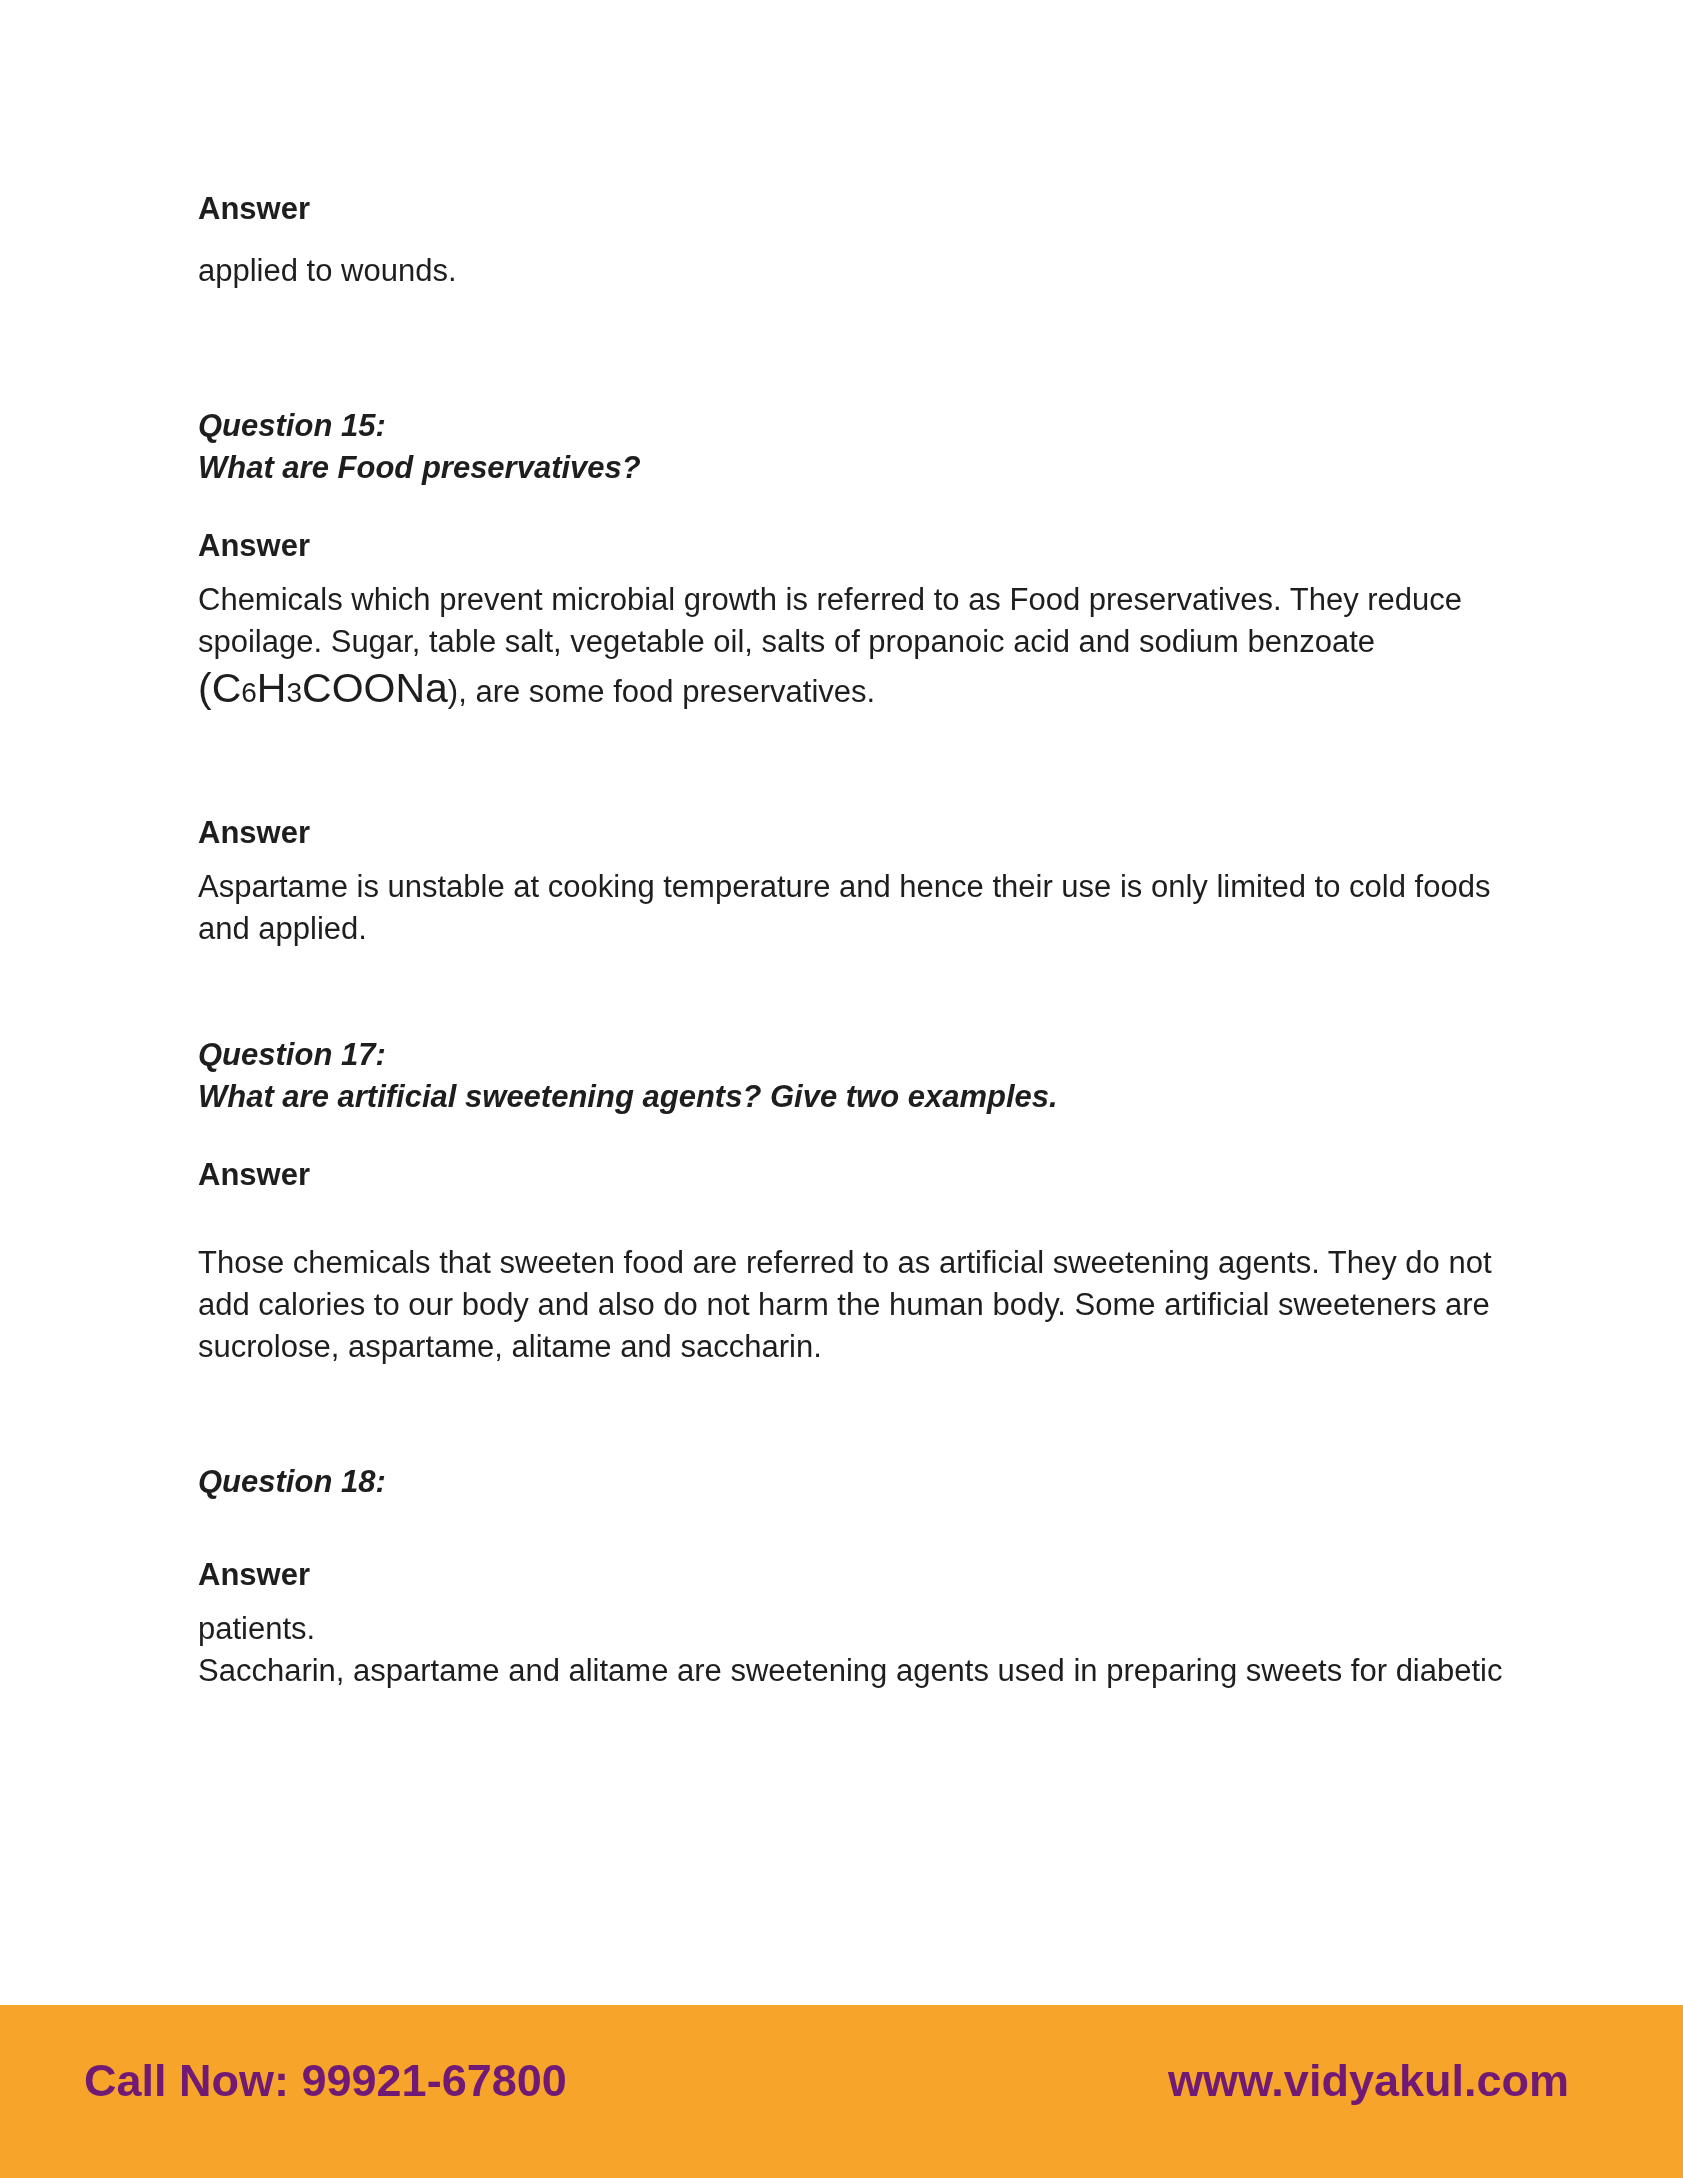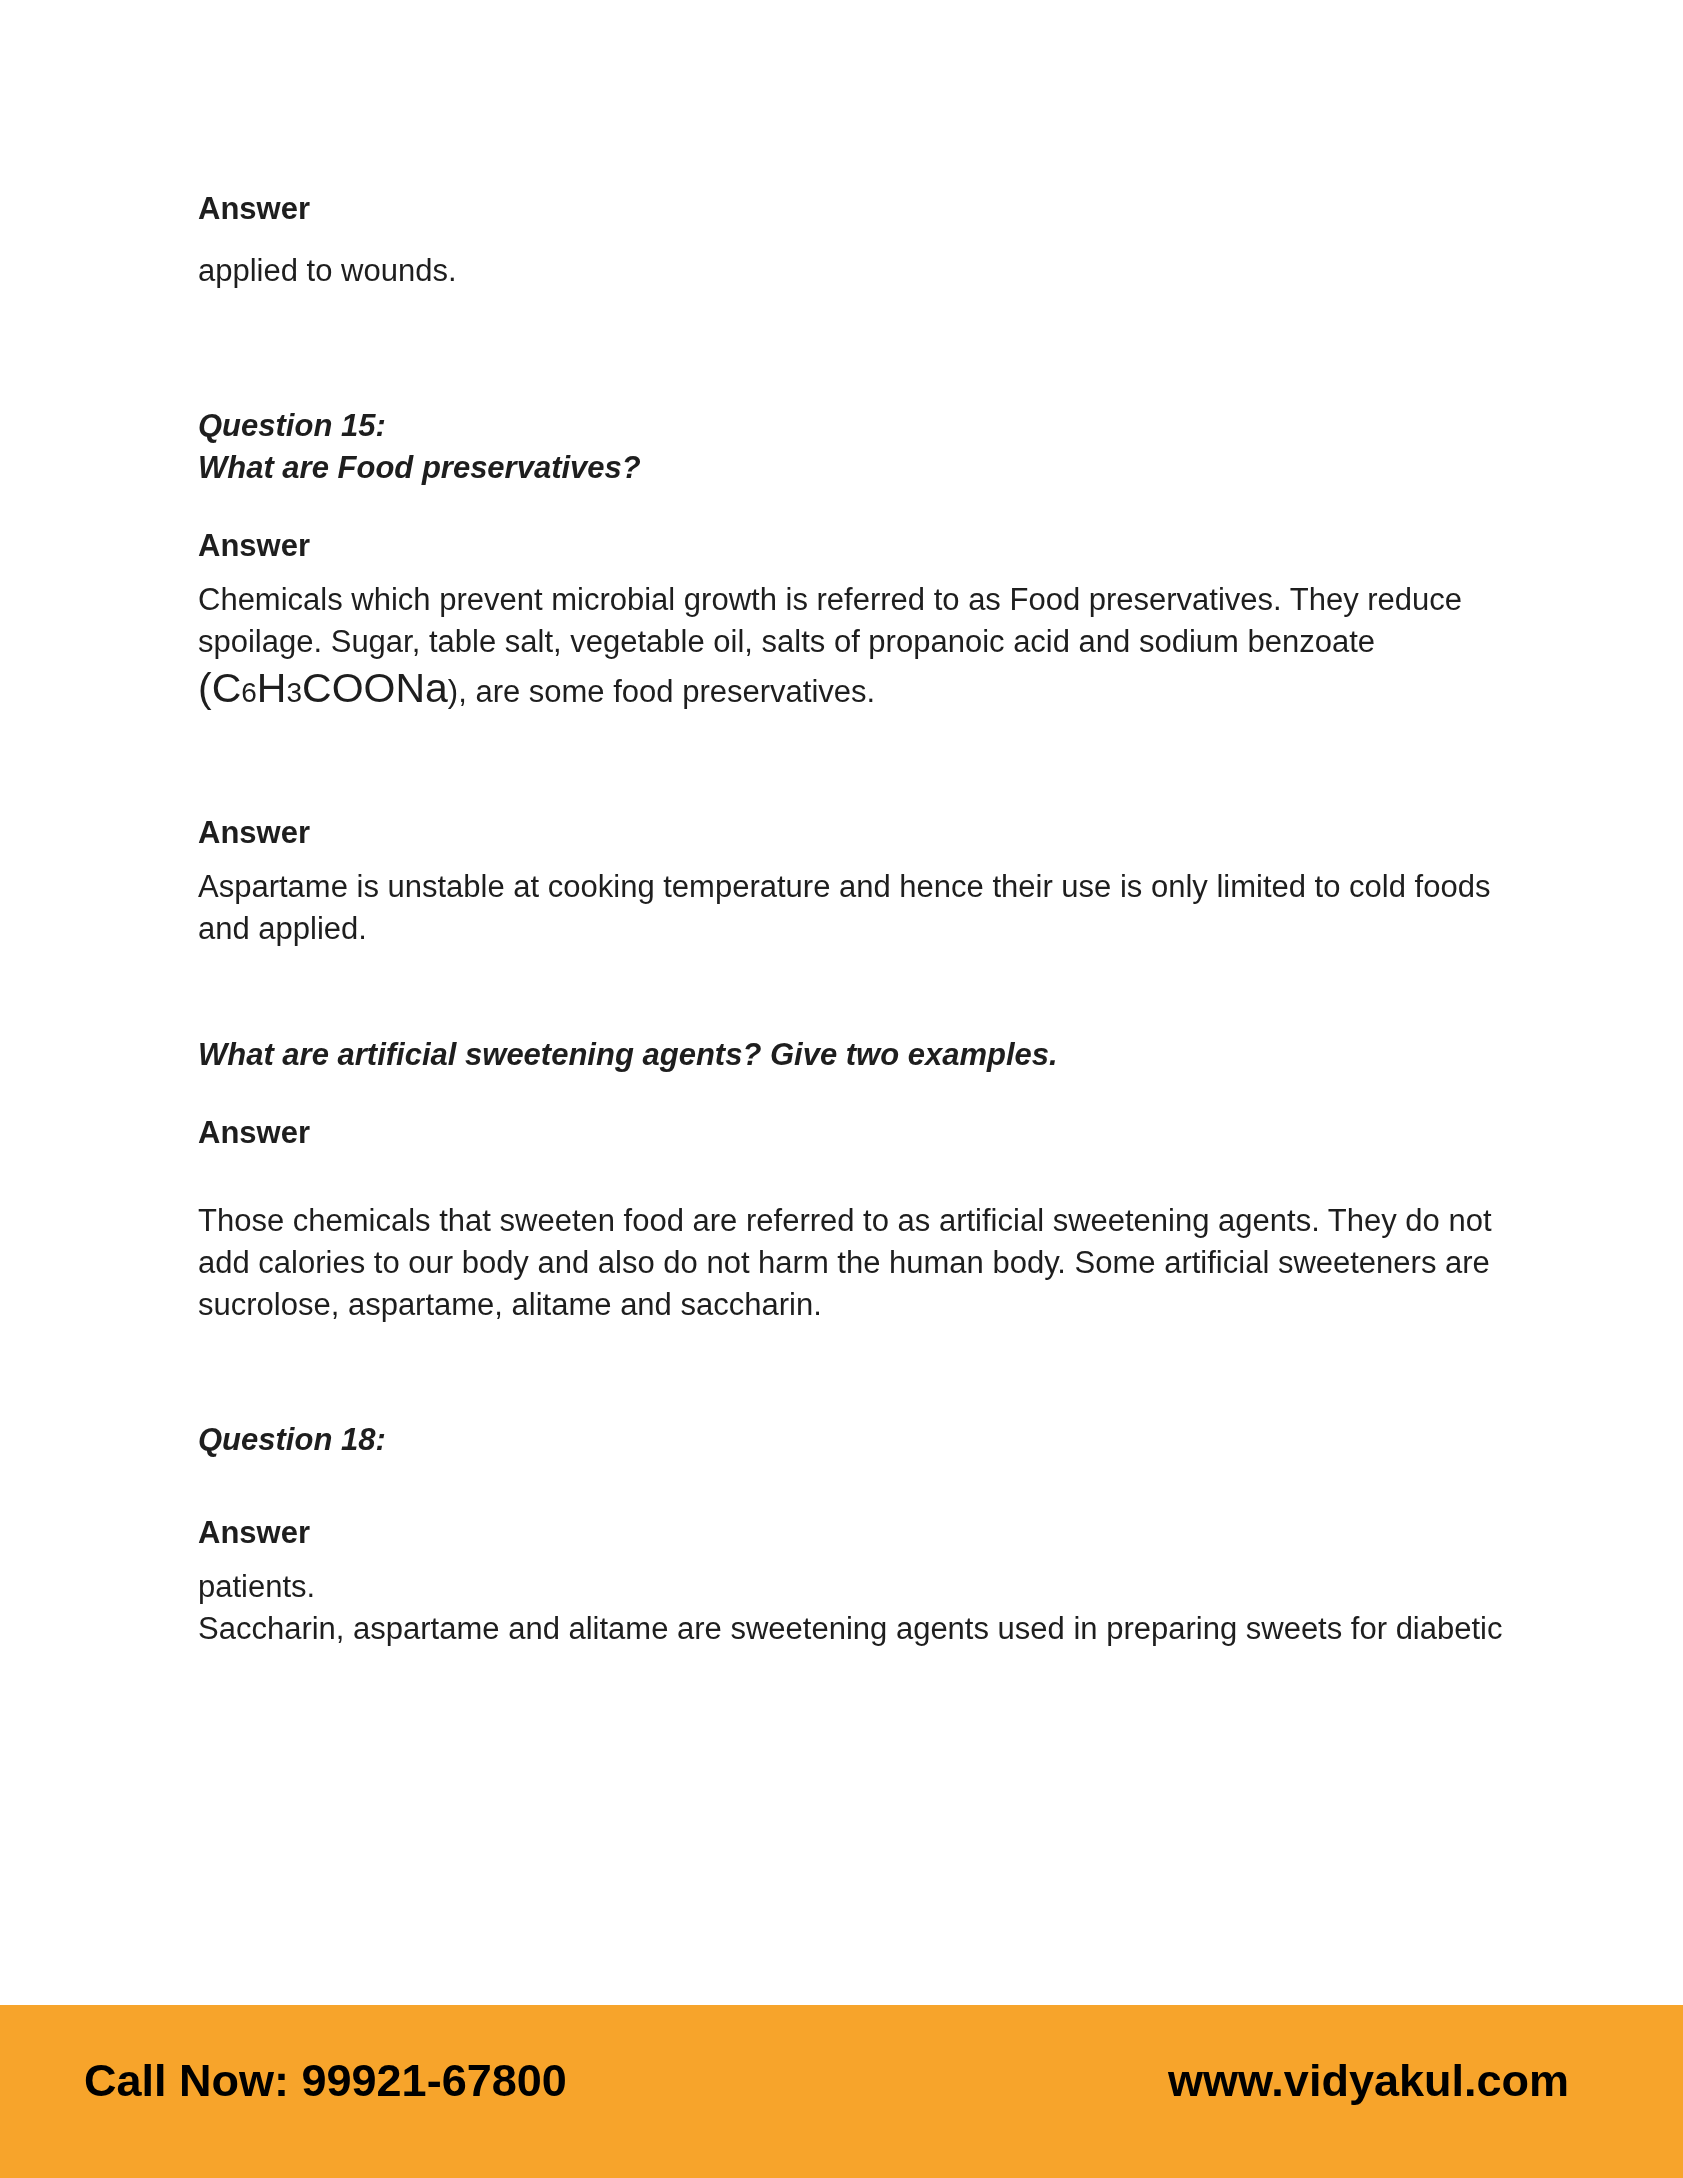--- a/index.html
+++ b/index.html
@@ -62,21 +62,21 @@
     background: #F7A42B;
     box-sizing: border-box;
     padding: 51px 114px 0 84px;
     display: flex;
     justify-content: space-between;
     align-items: flex-start;
   }
   .footer .footer-text {
     font-size: 45px;
     font-weight: bold;
-    color: #000000;
+    color: #701a75;
     line-height: 1.1;
     white-space: nowrap;
   }
 </style>
 </head>
 <body>
 
 <div class="page">
   <main class="content">
 
@@ -103,20 +103,21 @@
     <section class="sec-q sec-q16">
       <h3 class="answer-h">Answer</h3>
       <p class="body">
         <span class="line">Aspartame is unstable at cooking temperature and hence their use is only limited to cold foods</span>
         <span class="line">and applied.</span>
       </p>
     </section>
 
     <section class="sec-q sec-q17">
       <div class="q-heading">
+        <span class="line">Question 17:</span>
         <span class="line">What are artificial sweetening agents? Give two examples.</span>
       </div>
       <h3 class="answer-h">Answer</h3>
       <p class="body">
         <span class="line">Those chemicals that sweeten food are referred to as artificial sweetening agents. They do not</span>
         <span class="line">add calories to our body and also do not harm the human body. Some artificial sweeteners are</span>
         <span class="line">sucrolose, aspartame, alitame and saccharin.</span>
       </p>
     </section>
 

